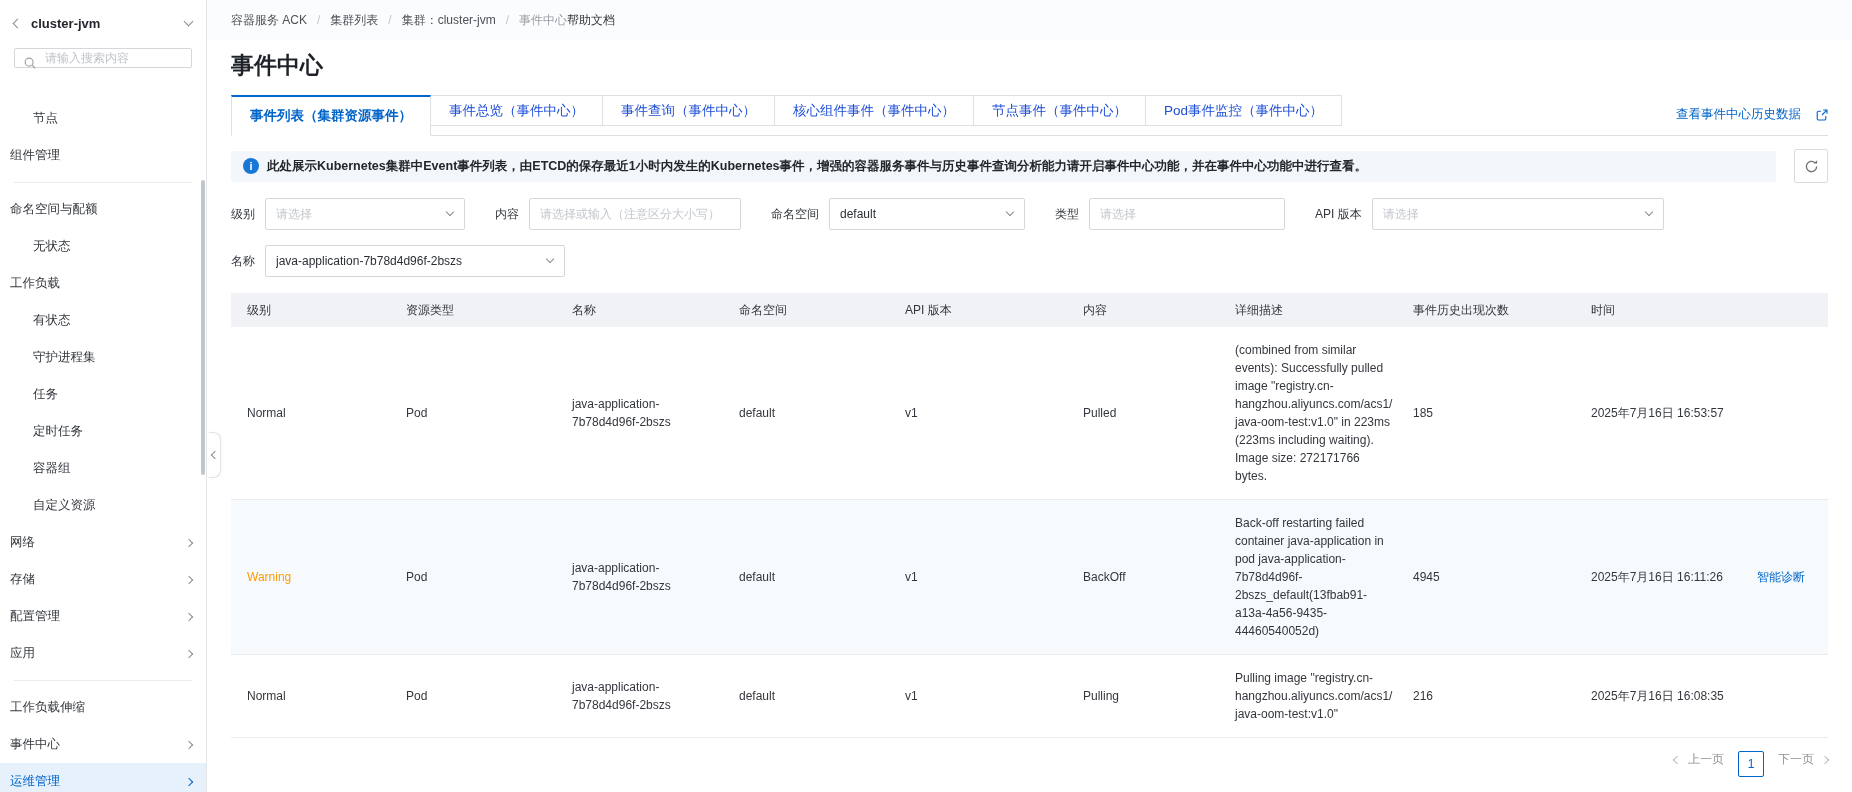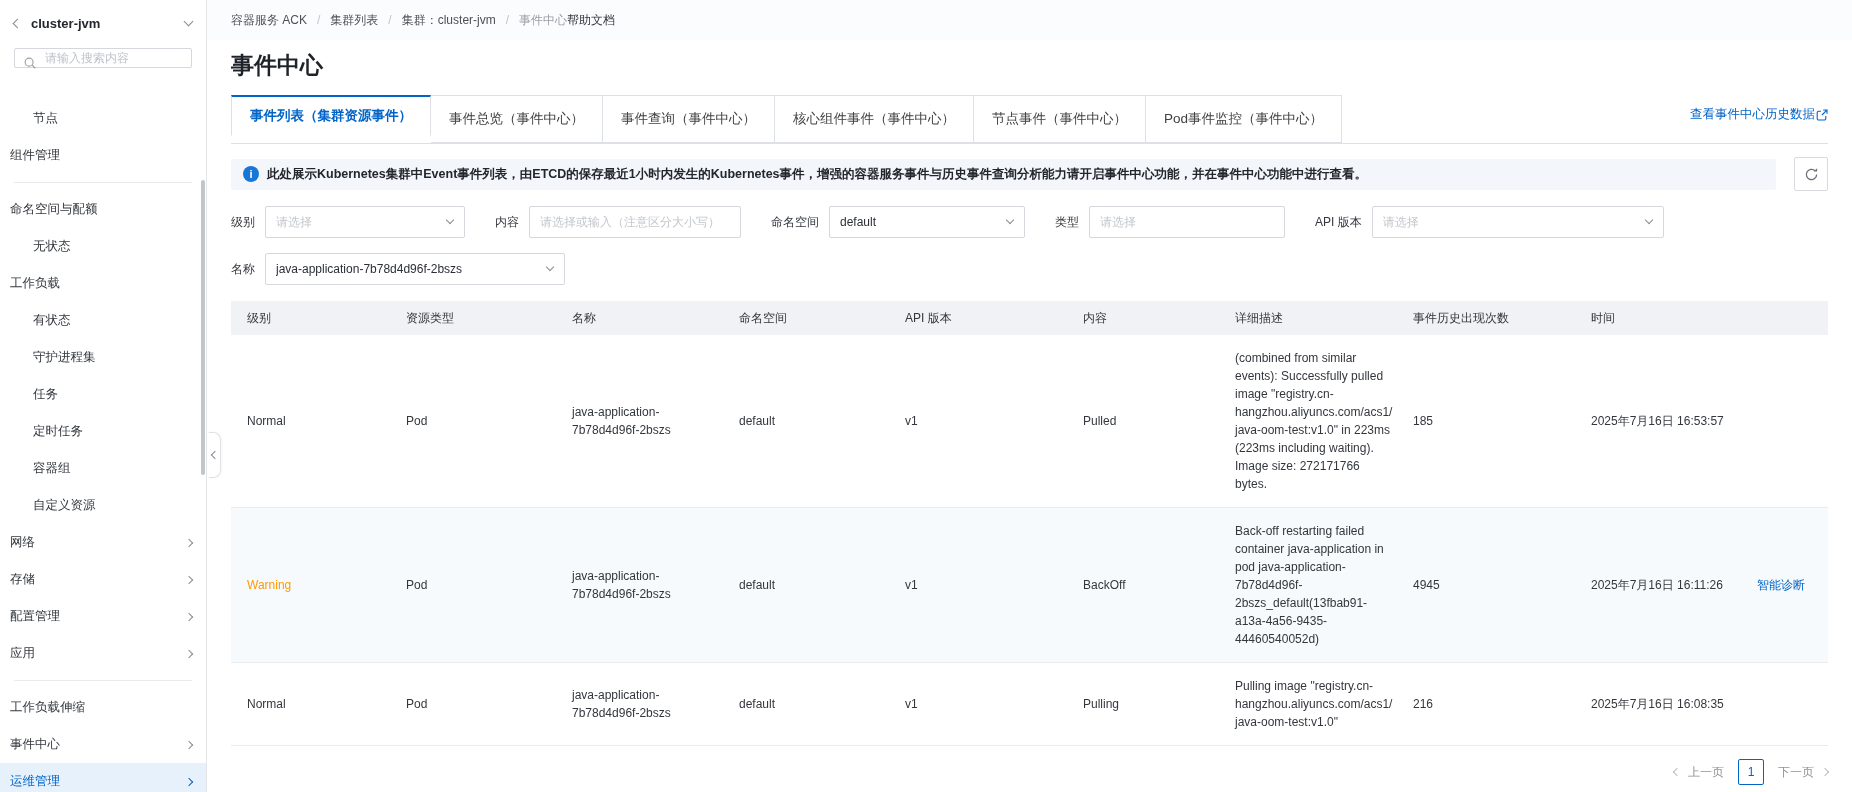--- a/index.html
+++ b/index.html
@@ -40,24 +40,24 @@
   .breadcrumb { display:flex; align-items:center; gap:10px; font-size:12px; }
   .crumb { color:#4d5157; cursor:pointer; }
   .crumb.current { color:#9a9ea4; cursor:default; }
   .crumb-sep { color:#c2c5ca; }
   .help-link { font-size:12px; color:#33373d; cursor:pointer; }
 
   .page-title { margin:10px 24px 0; font-size:23px; font-weight:600; color:#1f2329; }
 
   .tabs-wrap { position:relative; margin-top:14px; padding:0 24px; }
   .tabs { display:flex; align-items:flex-start; border-bottom:1px solid #dde0e5; }
-  .tab { height:48px; padding:0 18px; display:flex; align-items:center; background:#fff; border:1px solid #dde0e5; border-left:none; font-size:13.5px; color:#404040; cursor:pointer; white-space:nowrap; }
+  .tab { height:31px; padding:0 18px; display:flex; align-items:center; background:#fff; border:1px solid #dde0e5; border-left:none; font-size:13.5px; color:#1d4ed8; cursor:pointer; white-space:nowrap; }
   .tab:first-child { border-left:1px solid #dde0e5; }
   .tab.active { position:relative; z-index:2; height:41px; margin-bottom:-1px; border-top:2px solid #0064c8; border-bottom:1px solid #fff; color:#0064c8; font-weight:700; }
-  .history-link { position:absolute; right:24px; top:11px; display:flex; align-items:center; gap:1px; font-size:12.5px; color:#0064c8; cursor:pointer; }
+  .history-link { position:absolute; right:24px; top:11px; display:flex; align-items:center; gap:15px; font-size:12.5px; color:#0064c8; cursor:pointer; }
 
   .banner-row { display:flex; align-items:center; gap:18px; margin:13px 24px 0; }
   .banner { flex:1; display:flex; align-items:center; gap:8px; background:#f3f6fa; border-radius:2px; padding:7px 12px; font-size:12.5px; font-weight:700; color:#23272c; }
   .info-icon { flex:0 0 16px; width:16px; height:16px; border-radius:50%; background:#1677d9; color:#fff; font-size:11px; font-weight:700; display:flex; align-items:center; justify-content:center; font-style:normal; }
   .refresh-btn { width:34px; height:34px; border:1px solid #d9dbe0; border-radius:2px; background:#fff; display:flex; align-items:center; justify-content:center; cursor:pointer; }
 
   .filter-row { display:flex; align-items:center; gap:30px; margin:15px 24px 0; }
   .filter-group { display:flex; align-items:center; }
   .filter-group .flabel { font-size:12px; color:#33373d; margin-right:10px; white-space:nowrap; }
   .fbox { position:relative; height:32px; border:1px solid #d5d7dc; border-radius:2px; background:#fff; display:flex; align-items:center; padding:0 10px; font-size:12px; cursor:pointer; }
@@ -74,21 +74,21 @@
   .t-head { background:#f0f2f5; height:34px; align-items:center; }
   .t-head > div { font-size:12px; color:#33373d; padding:0 10px; white-space:nowrap; }
   .t-head > div:first-child { padding-left:16px; }
   .t-row { border-bottom:1px solid #e9ebee; align-items:center; }
   .t-row.highlight { background:#f7fafd; }
   .t-row > div { font-size:12px; color:#33373d; padding:14px 10px; line-height:1.5; overflow-wrap:anywhere; }
   .t-row > div:first-child { padding-left:16px; }
   .cell-detail { line-height:1.55; }
   .cell-action a { color:#0064c8; text-decoration:none; cursor:pointer; white-space:nowrap; }
 
-  .pager { display:flex; justify-content:flex-end; align-items:center; gap:14px; margin:13px 24px 0; font-size:12px; color:#8d9197; }
+  .pager { display:flex; justify-content:flex-end; align-items:flex-start; gap:14px; margin:13px 24px 0; font-size:12px; color:#8d9197; }
   .pager .pg-btn { display:flex; align-items:center; gap:8px; cursor:pointer; color:#8d9197; }
   .pager .chev { border-color:#b9bcc1; }
   .page-box { min-width:26px; height:26px; border:1px solid #0064c8; border-radius:2px; color:#0064c8; display:flex; align-items:center; justify-content:center; padding:0 6px; }
 </style>
 </head>
 <body>
 
 <div class="app">
 
   <div class="sidebar">

